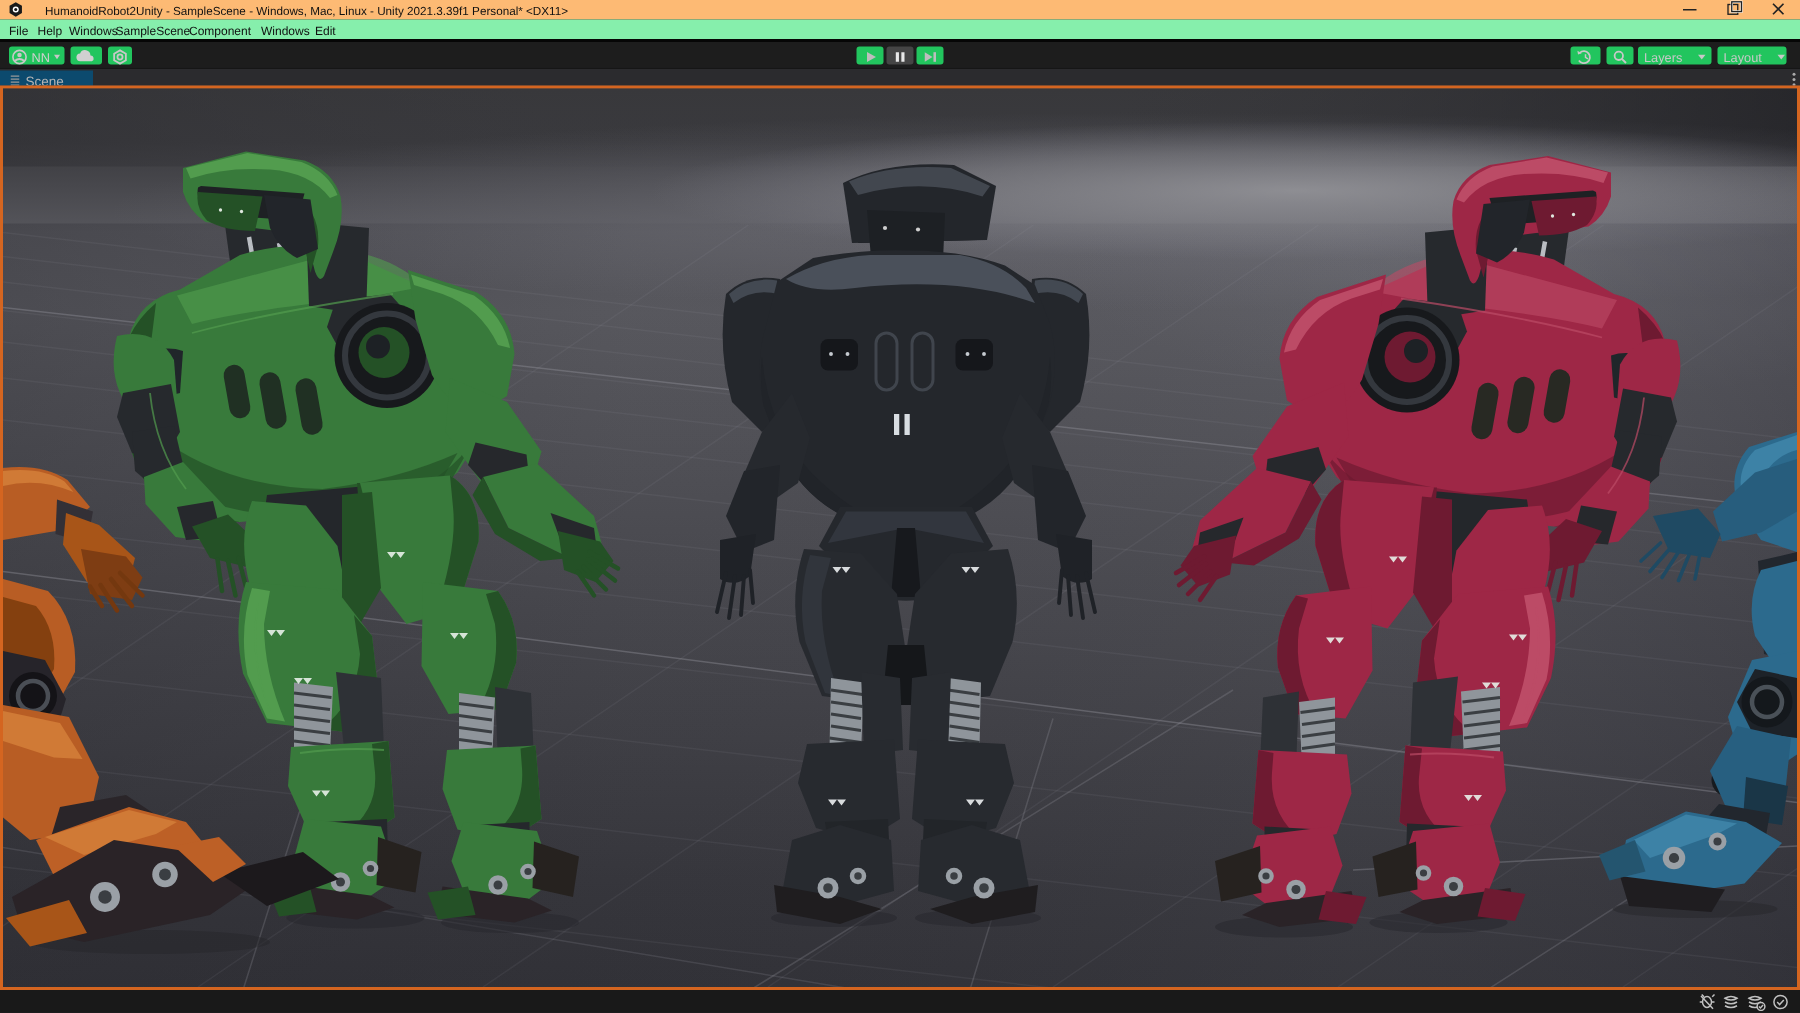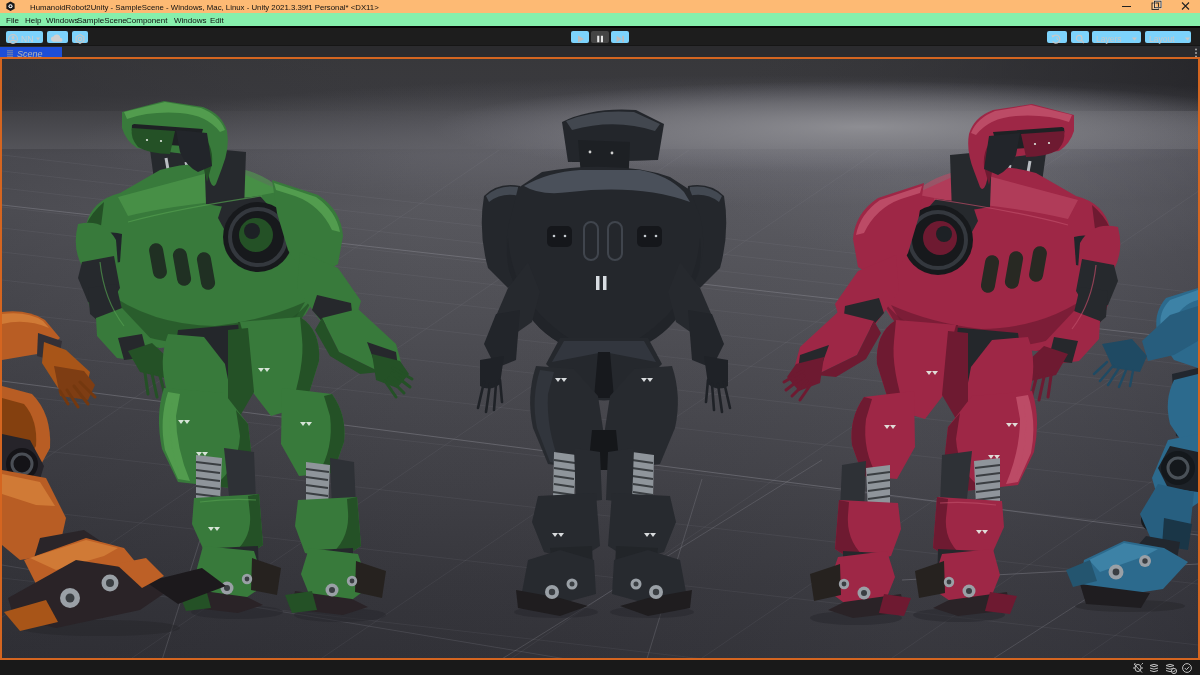--- a/index.html
+++ b/index.html
@@ -5,23 +5,23 @@
   font-family:"Liberation Sans",sans-serif;}
 *{box-sizing:border-box;}
 #titlebar{position:absolute;left:0;top:0;width:1200px;height:13px;background:#fdba74;color:#000;}
 #title-text{position:absolute;left:30px;top:3px;font-size:7.8px;letter-spacing:0px;color:#111;}
 #unity-ico{position:absolute;left:5px;top:1px;}
 #winbtns{position:absolute;right:0;top:0;width:90px;height:13px;color:#222;}
 #menubar{position:absolute;left:0;top:13px;width:1200px;height:13px;background:#86efac;color:#101010;font-size:8px;}
 #menubar span{position:absolute;top:3px;}
 #sep1{position:absolute;left:0;top:26px;width:1200px;height:2px;background:#060606;}
 #toolbar{position:absolute;left:0;top:28px;width:1200px;height:17px;background:#1d1d1d;}
-.chip{position:absolute;top:3px;height:12px;background:#7dd3fc;border-radius:2px;}
+.chip{position:absolute;top:3px;height:12px;background:#22c55e;border-radius:2px;}
 #tabbar{position:absolute;left:0;top:45px;width:1200px;height:13px;background:#2b2b2e;border-top:1px solid #161616;}
-#tabbar .tab{position:absolute;left:0;top:1px;width:62px;height:12px;background:#1d4ed8;color:#b5b5b5;font-size:9px;font-style:italic;}
+#tabbar .tab{position:absolute;left:0;top:1px;width:62px;height:12px;background:#0c4a6e;color:#b5b5b5;font-size:9px;}
 #scenewrap{position:absolute;left:0;top:57px;width:1200px;height:603px;background:#3c3c40;border:2px solid #d46520;}
 #statusbar{position:absolute;left:0;top:660px;width:1200px;height:15px;background:#191919;}
 .gr{--m:#387a3b;--l:#529c4e;--d:#245126;--dj:#26292d;}
 .rd{--m:#9e2746;--l:#bc4b66;--d:#6e1a31;--dj:#26292d;}
 </style></head>
 <body>
 <div id="titlebar">
   <svg id="unity-ico" width="11" height="11" viewBox="0 0 24 24">
       <path fill="#1a1a1a" d="M12 1l9 5.2v10.6L12 22l-9-5.2V6.2z"></path>
       <circle cx="12" cy="11.5" r="4.4" fill="#fff"></circle>

